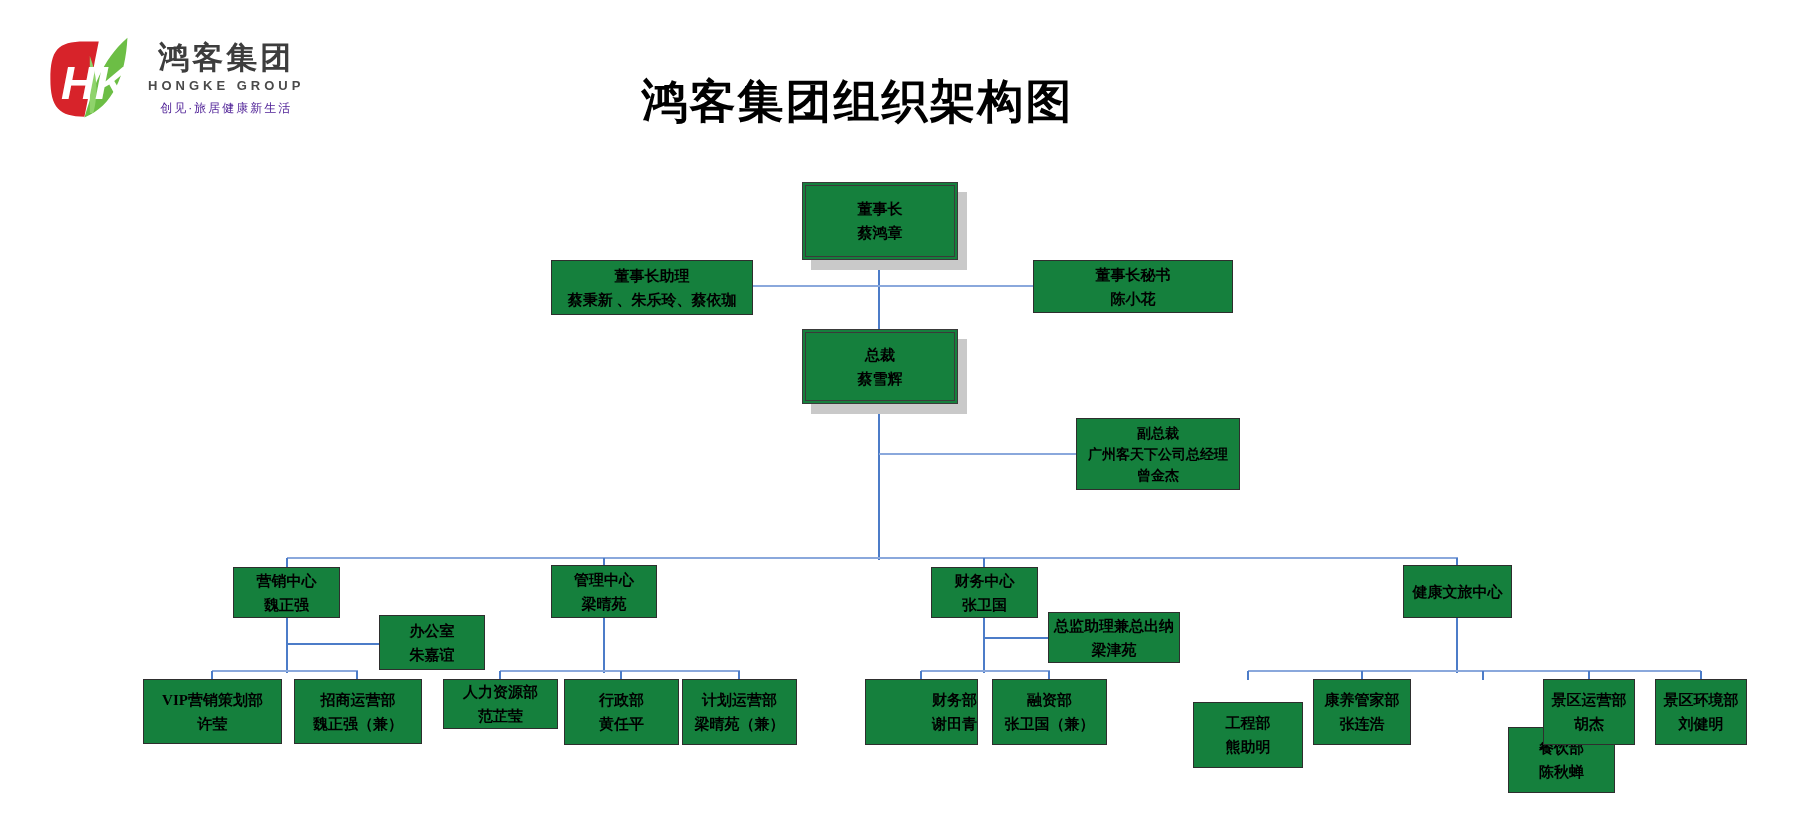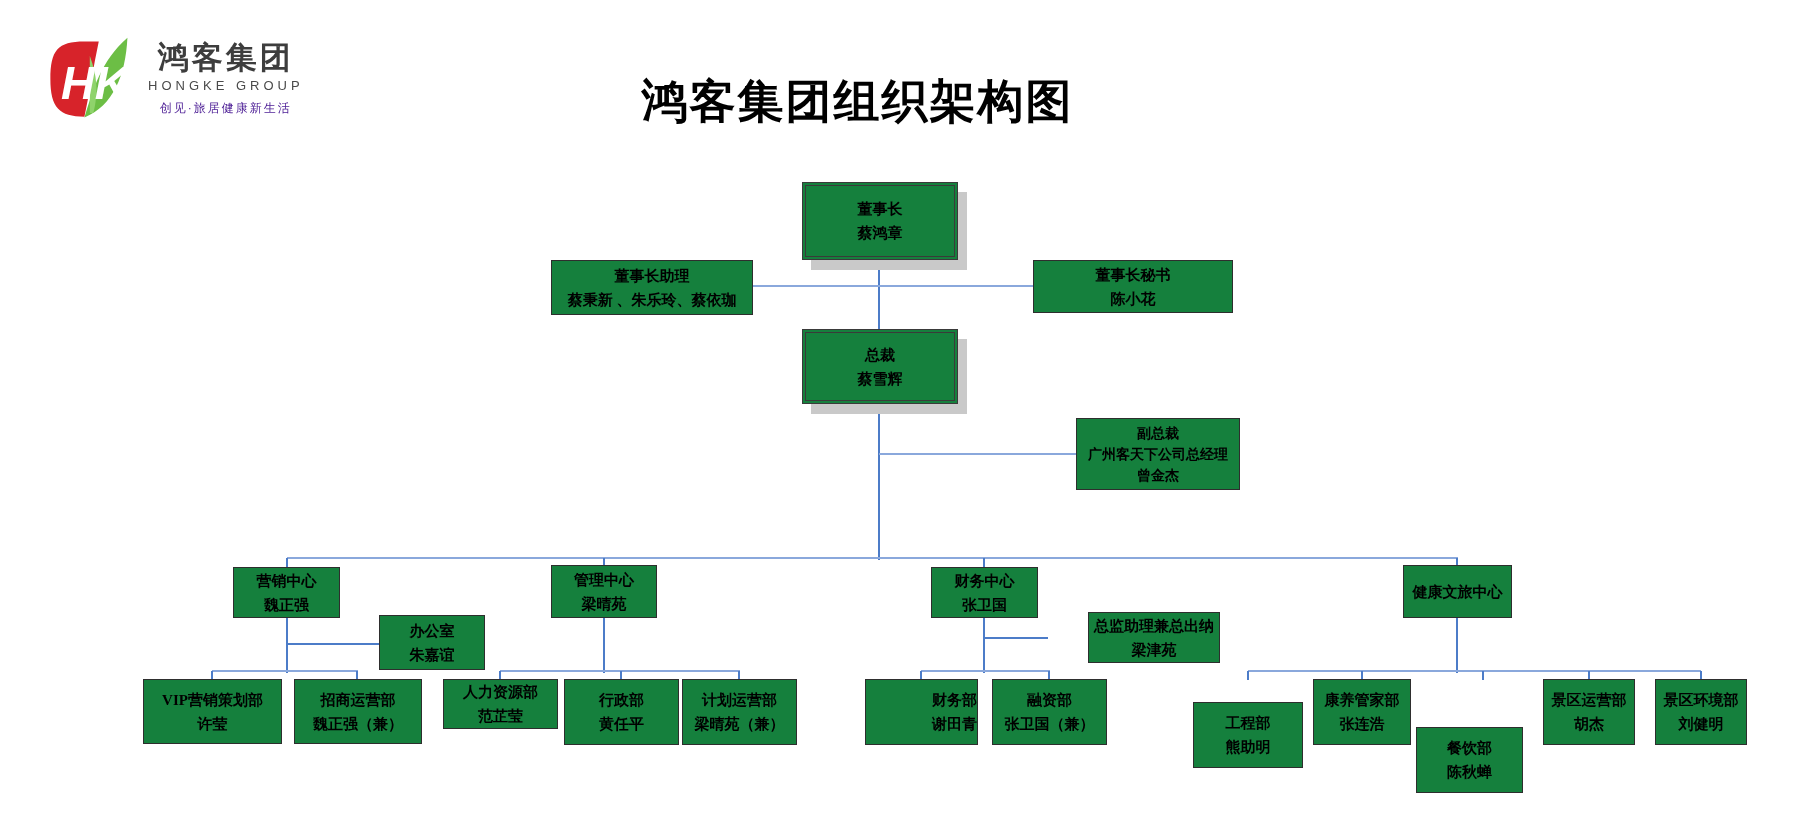--- a/index.html
+++ b/index.html
@@ -5,21 +5,21 @@
   html,body{margin:0;padding:0;}
   body{
     width:1802px;height:816px;position:relative;background:#ffffff;overflow:hidden;
     font-family:"Liberation Serif","DejaVu Serif",serif;
   }
   
   .logo{position:absolute;left:42px;top:36px;display:flex;align-items:center;gap:14px;}
   .logo-mark{width:92px;height:86px;flex:0 0 auto;}
   .logo-text{display:flex;flex-direction:column;align-items:center;}
   .logo-cn{font-family:"Liberation Sans","DejaVu Sans",sans-serif;font-size:31px;font-weight:bold;color:#3d3d3d;letter-spacing:3px;line-height:1.1;}
-  .logo-en{font-family:"Liberation Sans","DejaVu Sans",sans-serif;font-size:13px;font-weight:normal;color:#4a4a4a;letter-spacing:4px;margin-top:2px;}
+  .logo-en{font-family:"Liberation Sans","DejaVu Sans",sans-serif;font-size:13px;font-weight:bold;color:#4a4a4a;letter-spacing:4px;margin-top:2px;}
   .logo-tag{font-family:"Liberation Sans","DejaVu Sans",sans-serif;font-size:12px;color:#4c1d95;letter-spacing:2px;margin-top:7px;}
   .page-title{
     position:absolute;left:540px;top:40px;width:635px;text-align:center;
     font-size:46px;font-weight:bold;color:#000;letter-spacing:2px;
   }
   
   #chart{position:absolute;left:0;top:0;width:1802px;height:816px;}
   .node{
     position:absolute;background:#15803d;z-index:2;box-sizing:border-box;
     border:1.5px solid #2e2e2e;display:flex;flex-direction:column;
@@ -112,21 +112,21 @@
       <div class="nline">朱嘉谊</div>
     </div>
     <div class="node" style="left: 551px; top: 565px; width: 106px; height: 53px;">
       <div class="nline">管理中心</div>
       <div class="nline">梁晴苑</div>
     </div>
     <div class="node" style="left: 931px; top: 567px; width: 107px; height: 51px;">
       <div class="nline">财务中心</div>
       <div class="nline">张卫国</div>
     </div>
-    <div class="node" style="left: 1088px; top: 612px; width: 132px; height: 51px;">
+    <div class="node" style="left: 1048px; top: 612px; width: 132px; height: 51px;">
       <div class="nline">总监助理兼总出纳</div>
       <div class="nline">梁津苑</div>
     </div>
     <div class="node" style="left: 1403px; top: 565px; width: 109px; height: 53px;">
       <div class="nline">健康文旅中心</div>
     </div>
     <div class="node" style="left: 143px; top: 679px; width: 139px; height: 65px;">
       <div class="nline">VIP营销策划部</div>
       <div class="nline">许莹</div>
     </div>
@@ -155,21 +155,21 @@
       <div class="nline">张卫国（兼）</div>
     </div>
     <div class="node" style="left: 1193px; top: 679px; width: 110px; height: 66px; margin-top: 23px;">
       <div class="nline">工程部</div>
       <div class="nline">熊助明</div>
     </div>
     <div class="node" style="left: 1313px; top: 679px; width: 98px; height: 66px;">
       <div class="nline">康养管家部</div>
       <div class="nline">张连浩</div>
     </div>
-    <div class="node" style="left: 1416px; top: 679px; width: 107px; height: 66px; margin-top: 48px;">
+    <div class="node" style="left: 1508px; top: 679px; width: 107px; height: 66px; margin-top: 48px;">
       <div class="nline">餐饮部</div>
       <div class="nline">陈秋蝉</div>
     </div>
     <div class="node" style="left: 1543px; top: 679px; width: 92px; height: 66px;">
       <div class="nline">景区运营部</div>
       <div class="nline">胡杰</div>
     </div>
     <div class="node" style="left: 1655px; top: 679px; width: 92px; height: 66px;">
       <div class="nline">景区环境部</div>
       <div class="nline">刘健明</div>

